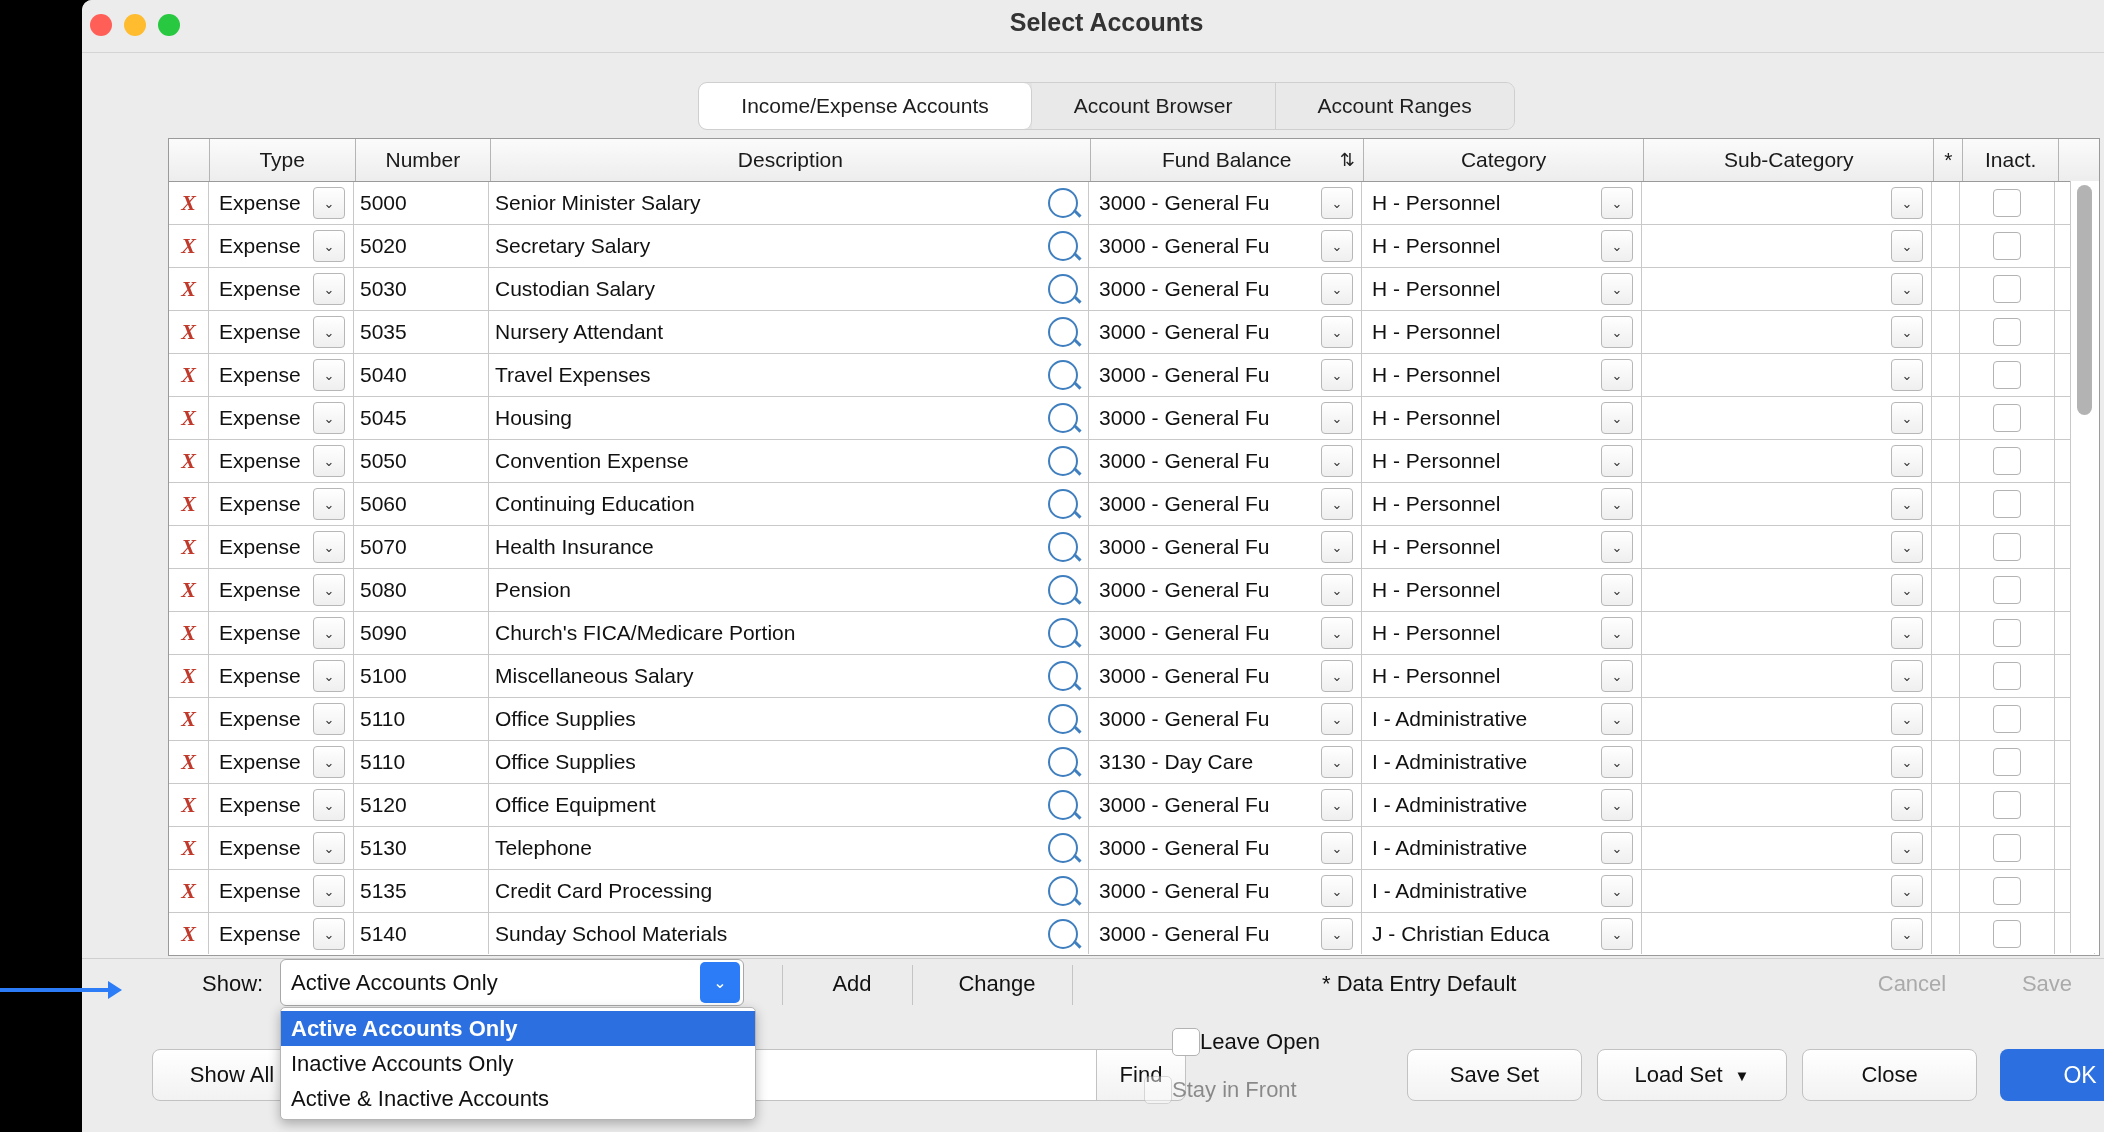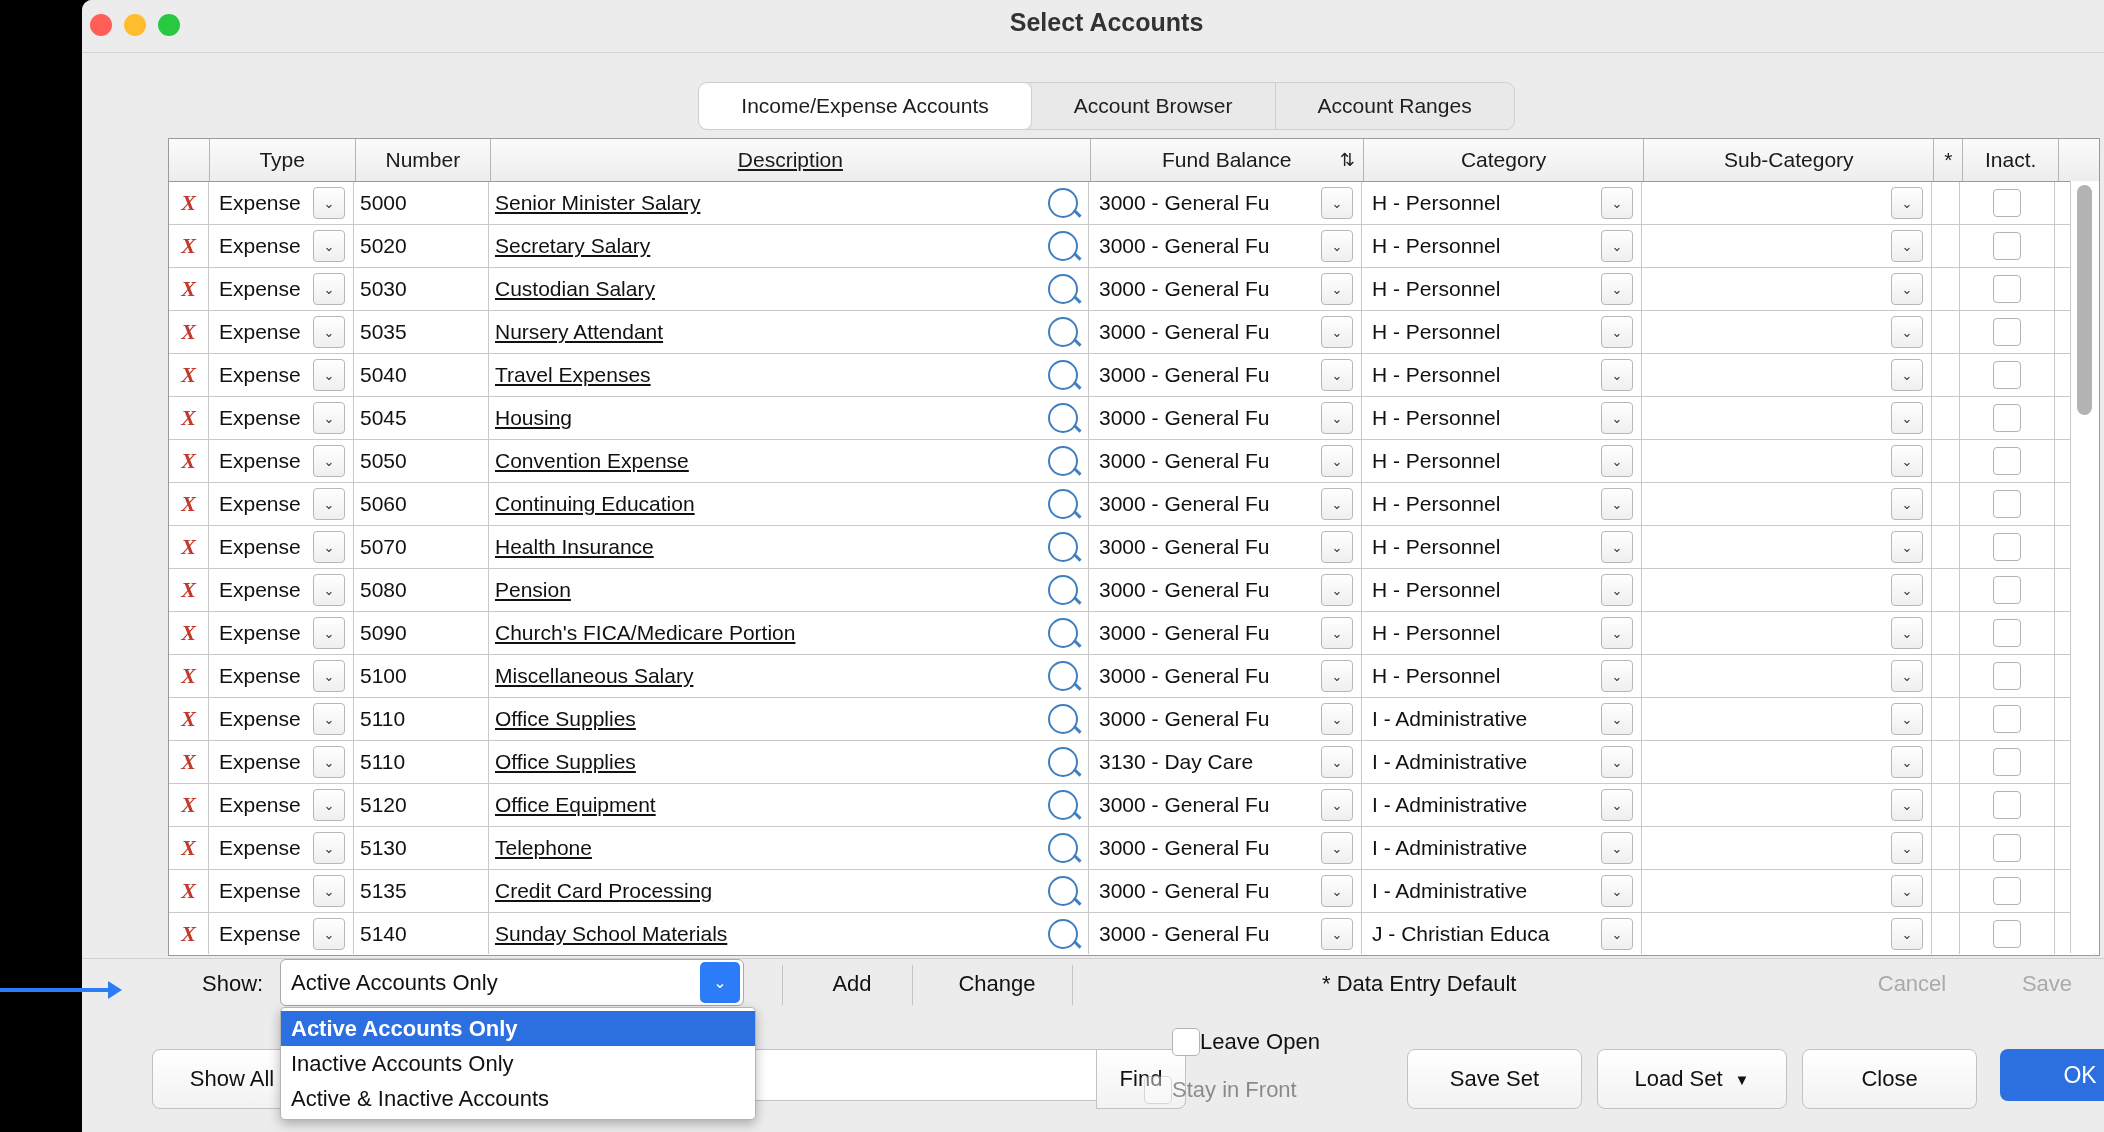--- a/index.html
+++ b/index.html
@@ -110,21 +110,21 @@
     font-size: 21px;
     color: #1a1a1a;
     border-right: 1px solid #b5b5b5;
     background: linear-gradient(#fbfbfb,#ededed);
     position: relative;
   }
   .th:last-child { border-right: none; }
   .col-x   { width: 40px; }
   .col-type{ width: 145px; }
   .col-num { width: 135px; }
-  .col-desc{ width: 600px; text-decoration: underline; }
+  .col-desc{ width: 600px; }
   .col-fund{ width: 273px; }
   .col-cat { width: 280px; }
   .col-sub { width: 290px; }
   .col-star{ width: 28px; }
   .col-inact{ width: 95px; }
   .col-scroll{ width: 40px; }
 
   .rows {
     position: relative;
     height: 772px;
@@ -336,21 +336,21 @@
     position: absolute;
     left: 1905px; top: 4px;
     width: 120px; height: 42px;
     font-size: 22px;
     color: #aaa;
     display: flex; align-items: center; justify-content: center;
   }
   
   .btn2 {
     position: absolute;
-    height: 60px;
+    height: 52px;
     border: 1px solid #c2c2c2;
     border-radius: 8px;
     background: linear-gradient(#ffffff,#f2f2f2);
     display: flex;
     align-items: center;
     justify-content: center;
     font-size: 22px;
     color: #111;
     box-sizing: border-box;
   }

